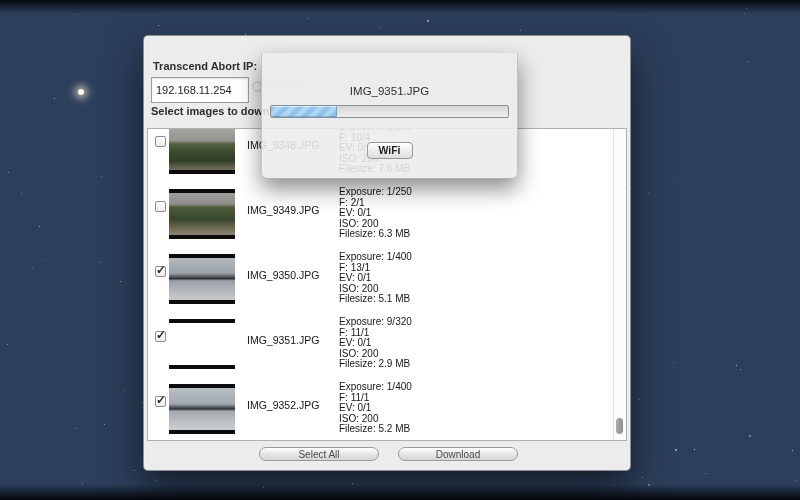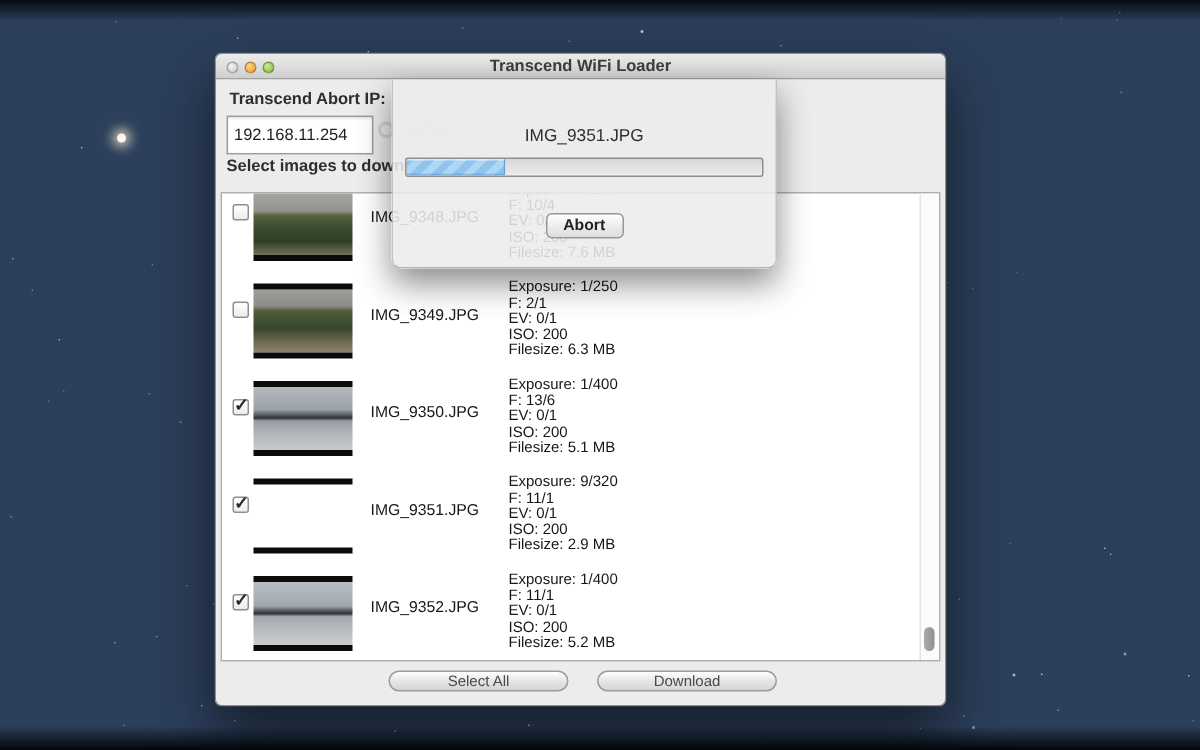--- a/index.html
+++ b/index.html
@@ -213,28 +213,20 @@
     <div class="star" style="height: 1px; width: 1px; left: 212px; top: 299px; opacity: 0.84;"></div>
     <div class="star" style="height: 1px; width: 1px; left: 358px; top: 384px; opacity: 0.3;"></div>
     <div class="star" style="height: 2px; width: 2px; left: 185px; top: 421px; opacity: 0.62;"></div>
   </div>
 <div class="bright-star"></div>
 <div class="wallpaper-dark-top"></div>
 <div class="wallpaper-dark-bottom"></div>
 
 <div class="window">
 
-  <div class="titlebar">
-    <div class="lights">
-      <div class="light light-close"></div>
-      <div class="light light-minimize"></div>
-      <div class="light light-zoom"></div>
-    </div>
-    <div class="title">Transcend WiFi Loader</div>
-  </div>
 
   <div class="field-label ip-label">Transcend Abort IP:</div>
   <input class="ip-field" value="192.168.11.254" style="">
 
   <div class="refresh-ghost">
     <span class="refresh-circle"></span>
     <span class="refresh-text">Refresh</span>
   </div>
 
   <div class="field-label select-label">Select images to download:</div>
@@ -268,21 +260,21 @@
   </div>
 
   <div class="row">
     <span class="checkbox checked">
             <span class="tick">✓</span>
           </span>
     <span class="thumb thumb-lake1"></span>
     <span class="filename">IMG_9350.JPG</span>
     <div class="meta">
       <div>Exposure: 1/400</div>
-      <div>F: 13/6</div>
+      <div>F: 13/1</div>
       <div>EV: 0/1</div>
       <div>ISO: 200</div>
       <div>Filesize: 5.1 MB</div>
     </div>
   </div>
 
   <div class="row">
     <span class="checkbox checked">
             <span class="tick">✓</span>
           </span>
@@ -318,16 +310,16 @@
   </div>
 
   <button class="action-btn select-all-btn">Select All</button>
   <button class="action-btn download-btn">Download</button>
 
   <div class="sheet">
     <div class="sheet-file">IMG_9351.JPG</div>
     <div class="progress">
       <div class="progress-fill" id="progress-fill" style="width: 28%;"></div>
     </div>
-    <button class="abort-btn">Abort</button>
+    <button class="abort-btn">WiFi</button>
   </div>
 
 </div>
 
 </body></html>

